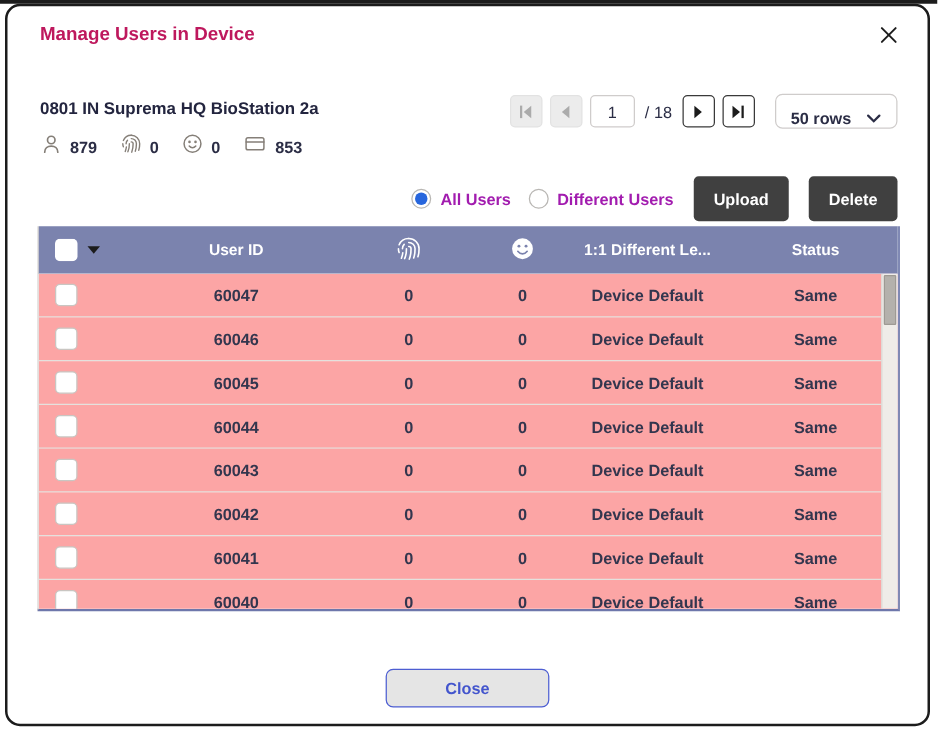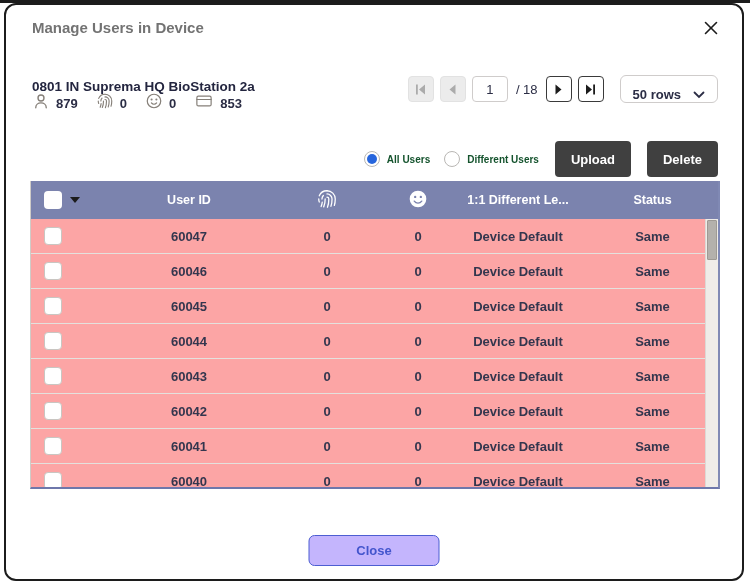--- a/index.html
+++ b/index.html
@@ -4,26 +4,26 @@
 <style>
   * { margin:0; padding:0; box-sizing:border-box; }
   html,body { width:750px; height:586px; background:#fff; overflow:hidden;
     font-family:"Liberation Sans", sans-serif; }
   .stage { position:relative; width:750px; height:586px; background:#fff; }
   .top-strip { position:absolute; left:0; top:0; width:750px; height:3px; background:#1c1c1c; }
 
   .dialog { position:absolute; left:4px; top:3px; width:740px; height:578px;
     background:#fff; border:2px solid #1c1c1c; border-radius:12px; }
 
-  .title { position:absolute; left:26px; top:14px; font-size:15px; font-weight:bold; color:#737373; }
+  .title { position:absolute; left:26px; top:14px; font-size:15px; font-weight:bold; color:#be185d; }
   .close-x { position:absolute; right:18px; top:10px; width:26px; height:26px; cursor:pointer;
     display:flex; align-items:center; justify-content:center; color:#1c1c1c; }
 
   .device-name { position:absolute; left:26px; top:74px; font-size:13.5px; font-weight:bold; color:#23253f; }
-  .stats { position:absolute; left:26px; top:87px; display:flex; align-items:center; gap:18px; }
+  .stats { position:absolute; left:26px; top:101px; display:flex; align-items:center; gap:18px; }
   .stat { display:flex; align-items:center; gap:6px; }
   .stat svg { color:#857f78; }
   .stat .val { font-size:13px; font-weight:600; color:#2b2d45; }
 
   .pager { position:absolute; right:24px; top:70px; display:flex; align-items:center; gap:6px; }
   .pg-btn { width:26px; height:26px; border-radius:4px; display:flex; align-items:center; justify-content:center; }
   .pg-btn.disabled { background:#ececec; border:1px solid #e2e2e2; color:#ababab; }
   .pg-btn.enabled { background:#fff; border:1px solid #3a3a3a; color:#1c1c1c; cursor:pointer; }
   .pg-input { width:36px; height:26px; border:1px solid #cfcccb; border-radius:4px;
     text-align:center; font-size:13px; color:#2b2d45; font-family:inherit; }
@@ -31,21 +31,21 @@
   .rows-select { margin-left:10px; height:28px; padding:0 12px; background:#fff; border:1px solid #cfcccb;
     border-radius:6px; display:flex; align-items:flex-end; gap:12px; font-size:13px; font-weight:600;
     color:#2b2d45; cursor:pointer; }
   .rows-select svg { color:#2b2d45; }
 
   .filter-row { position:absolute; right:24px; top:136px; display:flex; align-items:center; gap:14px; }
   .radio-opt { display:flex; align-items:center; gap:7px; cursor:pointer; }
   .radio-circle { width:16px; height:16px; border-radius:50%; border:1px solid #b9b7b4; background:#fff;
     display:flex; align-items:center; justify-content:center; }
   .radio-circle.on .dot { width:10px; height:10px; border-radius:50%; background:#2766dd; }
-  .radio-label { font-size:10px; font-weight:600; color:#14532d; }
+  .radio-label { font-size:13px; font-weight:600; color:#a21caf; }
   .btn-disabled { height:36px; padding:0 16px; border:none; border-radius:4px; background:#404040;
     color:#fff; font-size:13px; font-weight:bold; font-family:inherit; margin-left:2px; }
 
   .table { position:absolute; left:24px; top:176px; width:690px;
     border-left:1px solid #cfccc8; border-right:2px solid #8089b4; border-bottom:2px solid #6e77ab; }
   .thead { height:38px; background:#7b83ae; display:grid;
     grid-template-columns:80px 156px 120px 62px 138px 1fr; align-items:center; }
   .th { color:#fff; font-size:12.5px; font-weight:bold; text-align:center; white-space:nowrap;
     overflow:hidden; }
   .th-select { display:flex; align-items:center; gap:8px; padding-left:13px; }
@@ -57,21 +57,21 @@
     align-items:center; border-bottom:1px solid #e4e1dd; background:#fca5a5; }
   .td { font-size:13px; font-weight:600; color:#33364e; text-align:center; }
   .td-check { display:flex; padding-left:13px; }
   .row-checkbox { width:18px; height:18px; background:#fff; border:1.5px solid #c9c6c2; border-radius:4px; cursor:pointer; }
   .scrollbar { position:absolute; right:0; top:0; width:13px; height:268px; background:#efece8;
     border-left:1px solid #dcd9d5; }
   .scroll-thumb { position:absolute; left:1px; top:1px; width:10px; height:40px; background:#b4b1ac;
     border:1px solid #9e9a94; border-radius:1px; cursor:pointer; }
 
   .close-btn { position:absolute; left:50%; transform:translateX(-50%); top:530px; width:131px; height:31px;
-    background:#c4b5fd; border:1px solid #4d5ed2; border-radius:6px; color:#4355cd; font-size:13px;
+    background:#e5e5e5; border:1px solid #4d5ed2; border-radius:6px; color:#4355cd; font-size:13px;
     font-weight:bold; font-family:inherit; cursor:pointer; }
 </style>
 </head>
 <body>
 
 <div class="stage">
   <div class="top-strip"></div>
 
   <div class="dialog">
 

